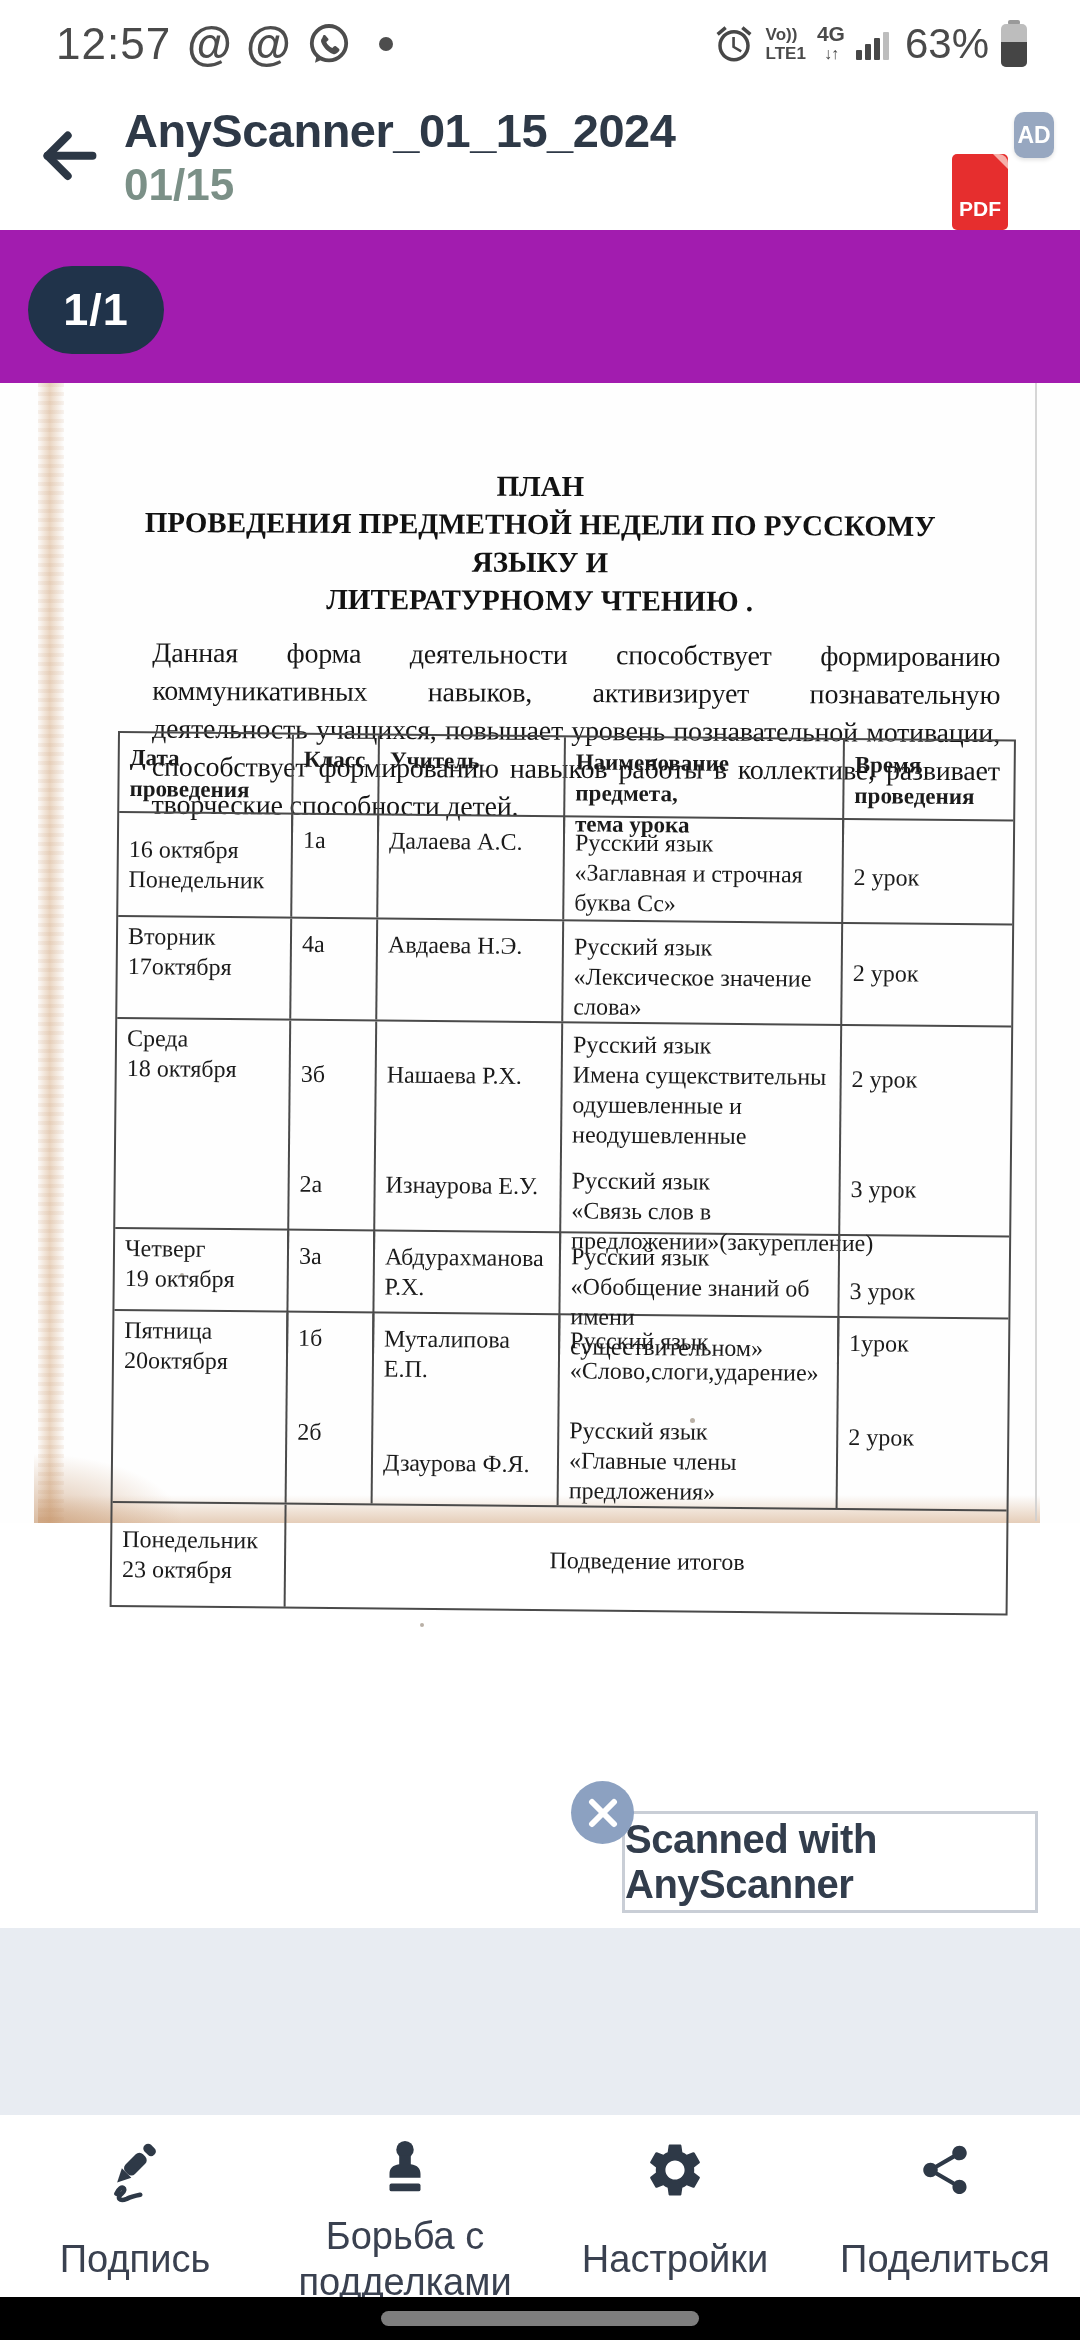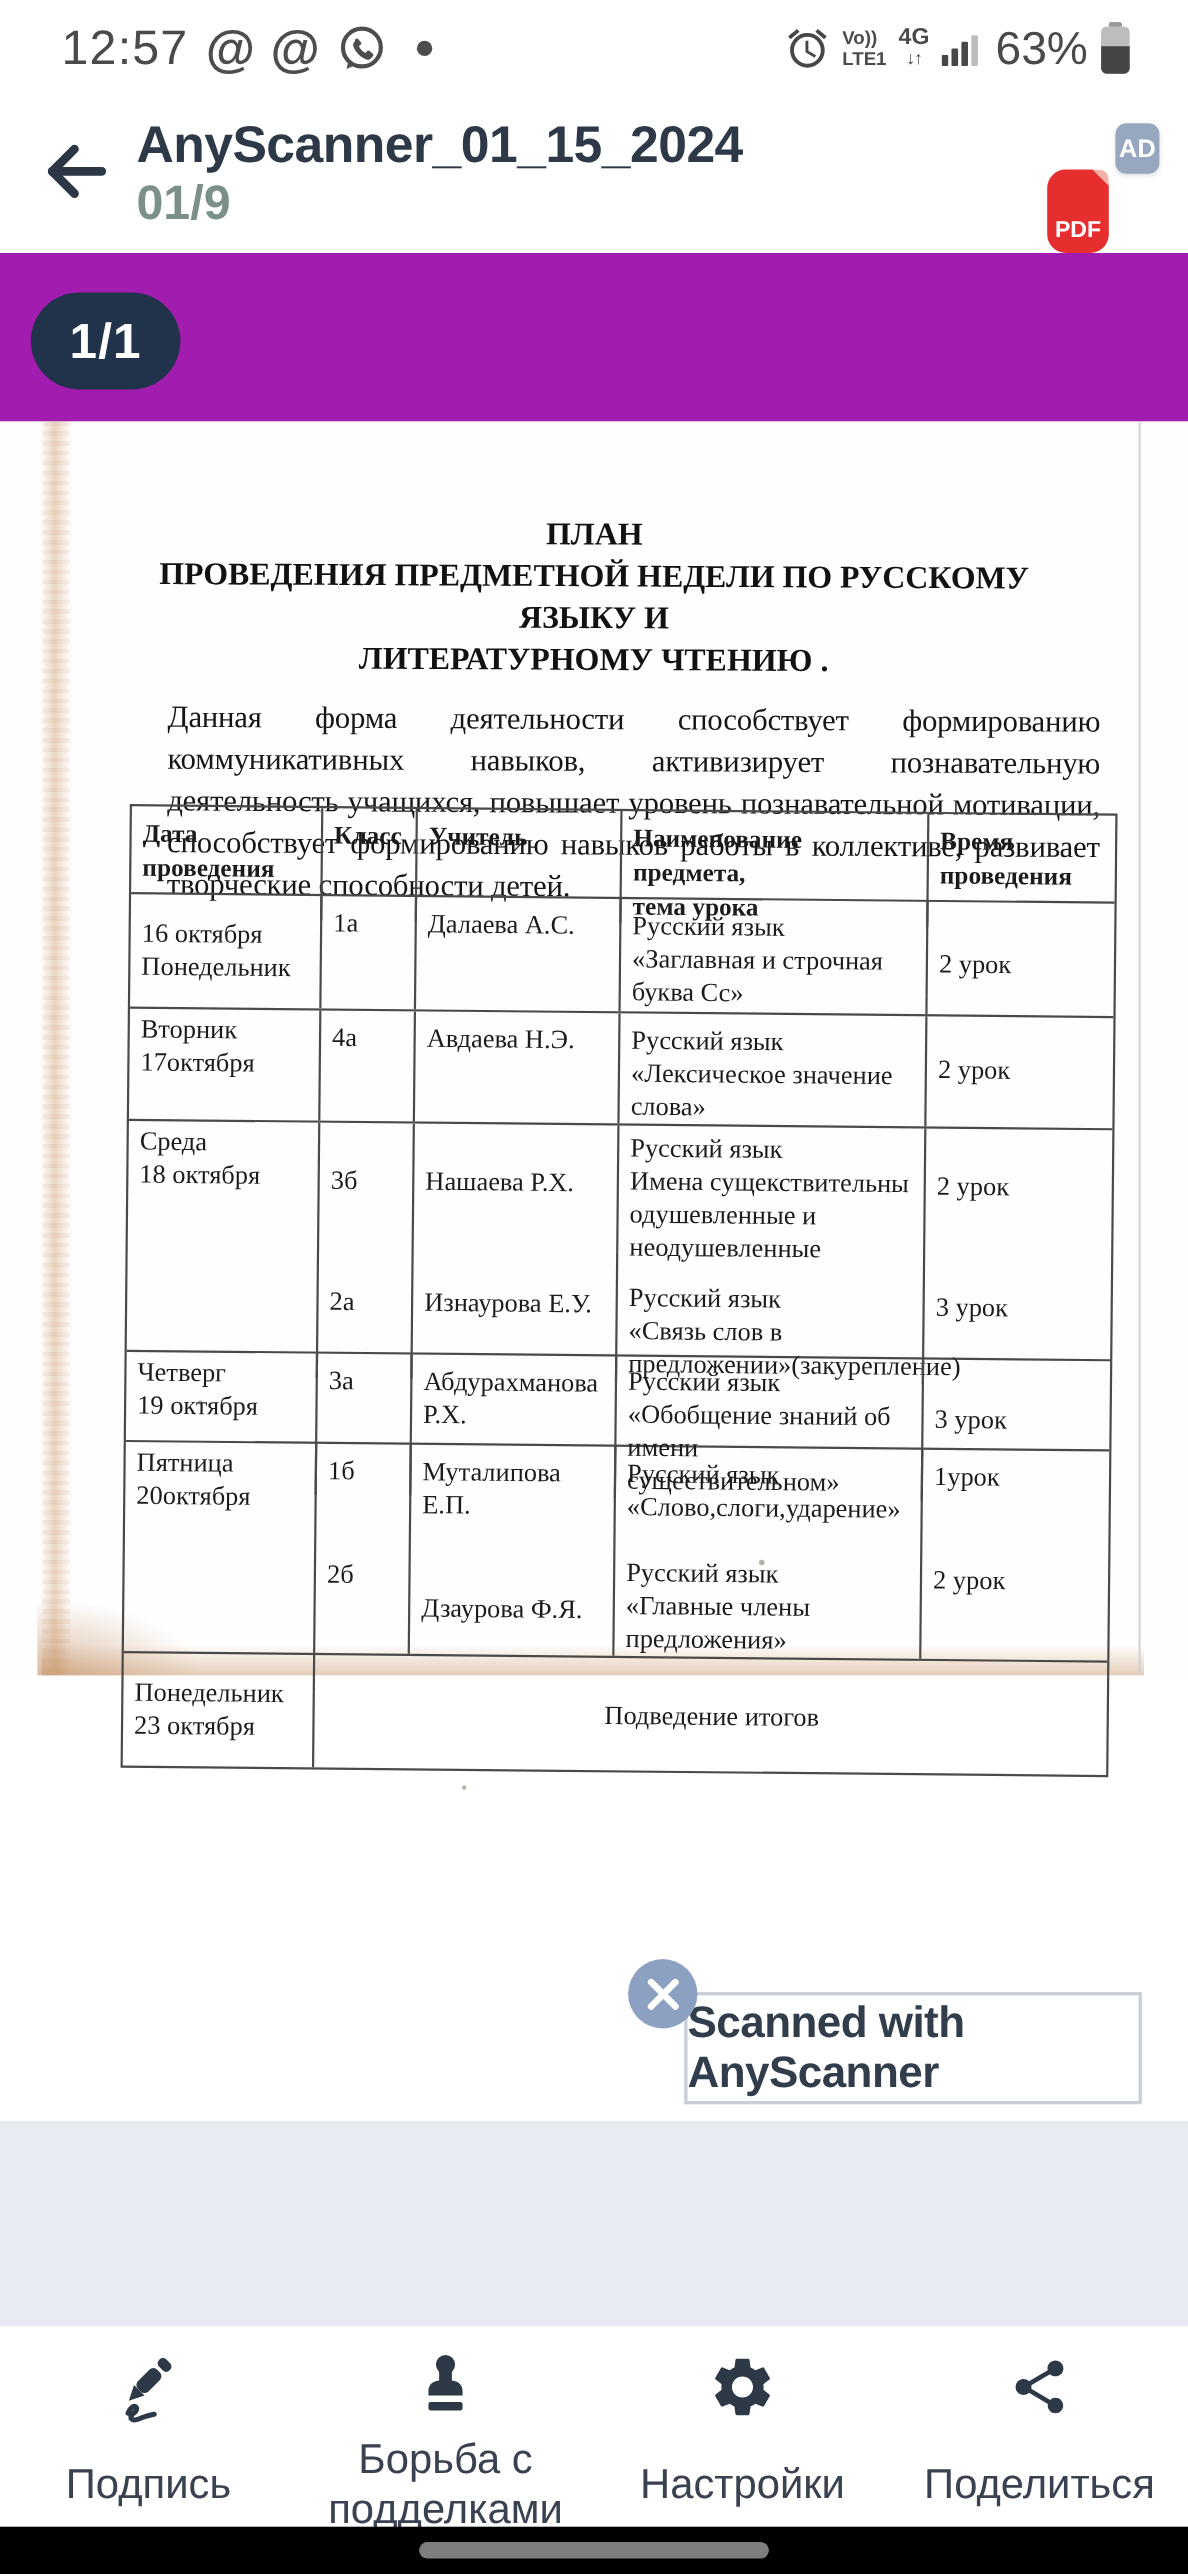--- a/index.html
+++ b/index.html
@@ -21,21 +21,21 @@
   .nettype .n1{font-size:21px;font-weight:bold;}
   .nettype .n2{font-size:16px;letter-spacing:-1px;}
   .st-batt-pct{font-size:42px;color:#4a4a4a;}
   
   .appbar{position:absolute;top:80px;left:0;width:1080px;height:150px;background:#fff;display:flex;}
   .back-btn{margin:42px 0 0 34px;width:72px;height:72px;flex:0 0 auto;}
   .hd-col{margin-left:18px;margin-top:24px;min-width:0;}
   .hd-title{font-size:47px;font-weight:bold;color:#2e3947;line-height:54px;letter-spacing:-0.5px;}
   .hd-sub{font-size:44px;font-weight:bold;color:#7b9087;line-height:50px;margin-top:2px;}
   .pdf-wrap{margin-left:auto;margin-right:72px;margin-top:74px;position:relative;flex:0 0 auto;}
-  .pdf-file{width:56px;height:76px;background:#e62e2e;border-radius:17px;position:relative;}
+  .pdf-file{width:56px;height:76px;background:#e62e2e;border-radius:5px;position:relative;}
   .pdf-file::before{content:"";position:absolute;top:0;right:0;width:0;height:0;
     border-top:15px solid #f6b0aa;border-left:15px solid transparent;border-top-right-radius:9px;}
   .pdf-label{position:absolute;bottom:9px;left:0;width:100%;text-align:center;
     color:#fff;font-size:21px;font-weight:bold;letter-spacing:0;}
   .ad-badge{position:absolute;top:-42px;right:-46px;width:40px;height:46px;border-radius:10px;
     background:#97a7c0;color:#fff;font-size:23px;font-weight:bold;
     display:flex;align-items:center;justify-content:center;box-shadow:0 2px 4px rgba(0,0,0,.12);}
   
   .strip1{position:absolute;top:230px;left:0;width:1080px;height:170px;background:#a21caf;}
   .page-pill{position:absolute;left:28px;top:36px;width:136px;height:88px;border-radius:44px;
@@ -144,21 +144,21 @@
 
 <div class="appbar">
   <div class="back-btn">
     <svg width="72" height="72" viewBox="0 0 64 64" fill="none" stroke="#2c3745" stroke-width="7" stroke-linecap="round" stroke-linejoin="round">
       <path d="M30 12 L12 30 L30 48"></path>
       <path d="M12 30 H52"></path>
     </svg>
   </div>
   <div class="hd-col">
     <div class="hd-title">AnyScanner_01_15_2024</div>
-    <div class="hd-sub">01/9</div>
+    <div class="hd-sub">01/15</div>
   </div>
   <div class="pdf-wrap">
     <div class="pdf-file">
       <div class="pdf-label">PDF</div>
     </div>
     <div class="ad-badge">AD</div>
   </div>
 </div>
 
 <div class="strip1">

